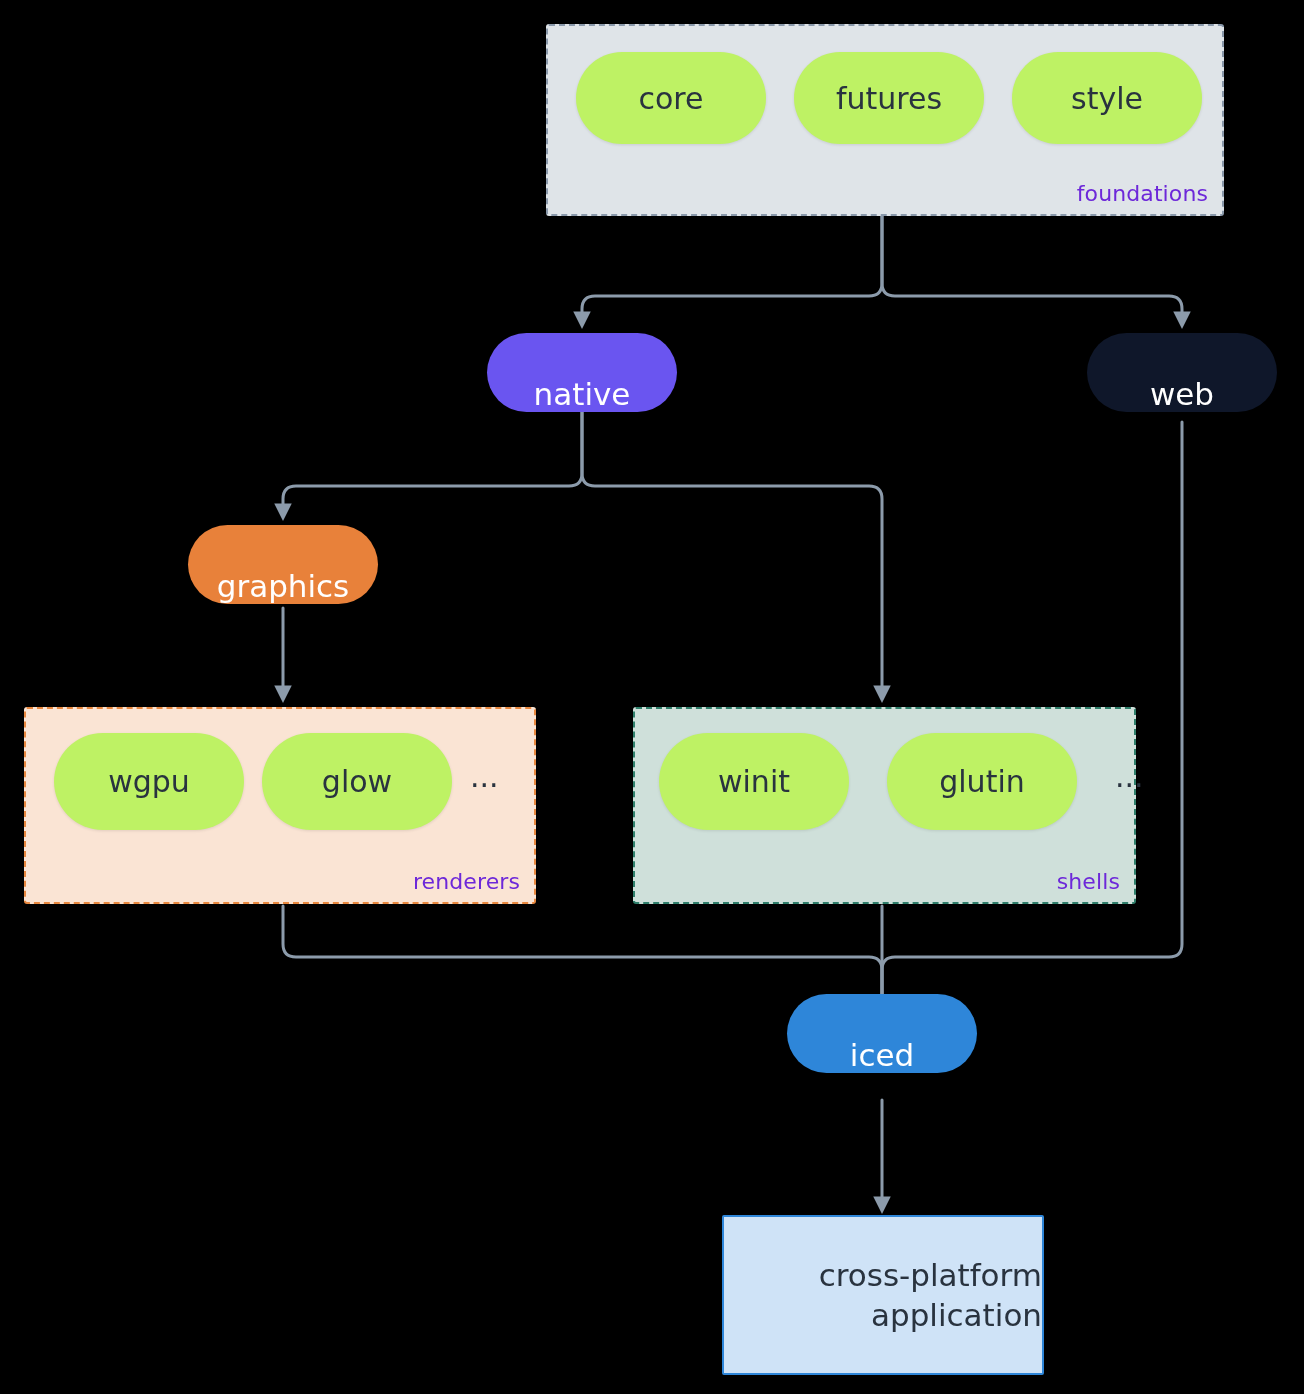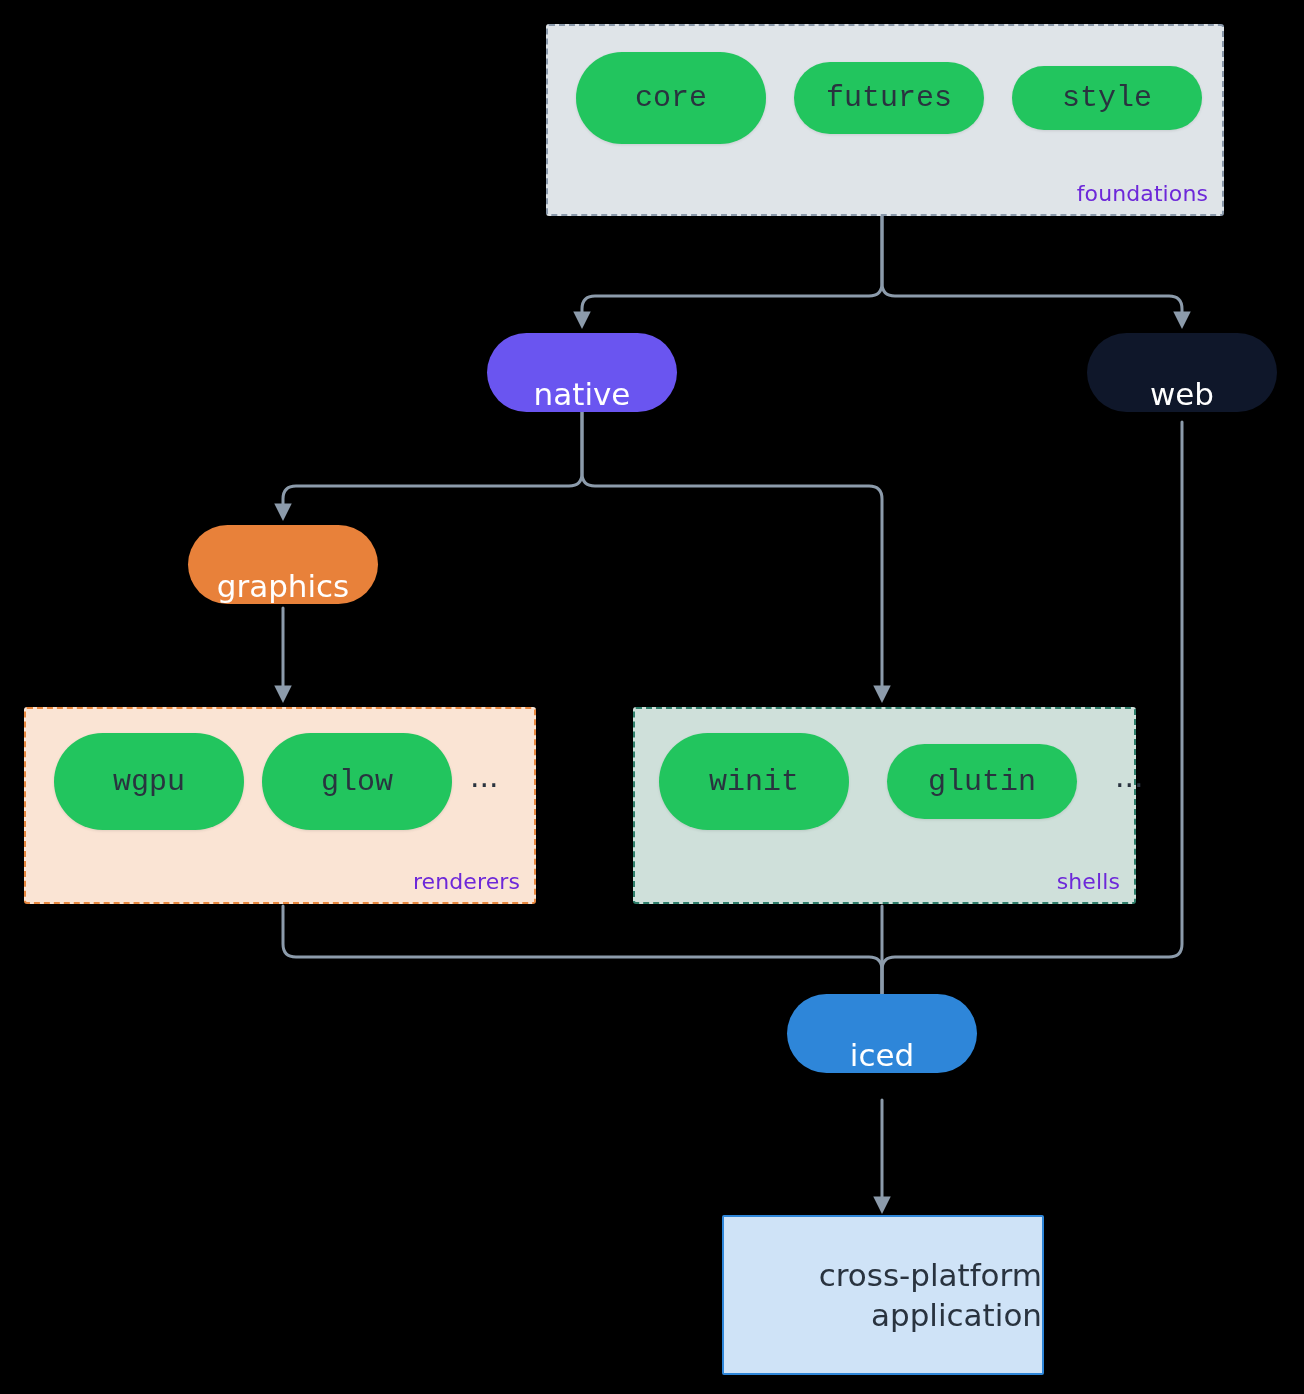--- a/index.html
+++ b/index.html
@@ -42,30 +42,29 @@
   }
   .group-items {
     position: absolute;
     left: 0;
     top: 0;
     display: flex;
     align-items: center;
   }
   
   .chip {
-    background: #22c55e;
+    background: #bef264;
     color: #29333f;
     border-radius: 999px;
     display: flex;
     align-items: center;
     justify-content: center;
     font-size: 30px;
     box-shadow: 0 1px 3px rgba(0,0,0,0.10);
     box-sizing: border-box;
-    font-family: Liberation Mono, monospace;
   }
   .ellipsis {
     color: #29333f;
     font-size: 30px;
     line-height: 1;
     padding-bottom: 10px;
   }
   
   .node {
     position: absolute;
@@ -111,24 +110,24 @@
       <path d="M 882 1100 L 882 1207" marker-end="url(#arrow)"></path>
     </g>
   </svg>
 
   <div class="group" style="left:546px; top:24px; width:678px; height:192px;
               background:#dfe4e8; border:2px dashed #8a99ab; border-radius:3px;">
     <div class="group-items" style="left:28px; top:26px; gap:28px;">
       <div class="chip" style="width:190px; height:92px;">
         <span>core</span>
       </div>
-      <div class="chip" style="width:190px; height:72px;">
+      <div class="chip" style="width:190px; height:92px;">
         <span>futures</span>
       </div>
-      <div class="chip" style="width:190px; height:64px;">
+      <div class="chip" style="width:190px; height:92px;">
         <span>style</span>
       </div>
     </div>
     <div class="group-label">foundations</div>
   </div>
 
   <div class="node" style="left:487px; top:333px; width:190px; height:79px; background:#6a55f0;">
     <span>native</span>
   </div>
 
@@ -153,21 +152,21 @@
     </div>
     <div class="group-label">renderers</div>
   </div>
 
   <div class="group" style="left:633px; top:707px; width:503px; height:197px;
               background:#cfe0da; border:2px dashed #2f7f6b; border-radius:3px;">
     <div class="group-items" style="left:24px; top:24px; gap:38px;">
       <div class="chip" style="width:190px; height:97px;">
         <span>winit</span>
       </div>
-      <div class="chip" style="width:190px; height:75px;text-align:center;">
+      <div class="chip" style="width:190px; height:97px;text-align:center;">
         <span>glutin</span>
       </div>
       <div class="ellipsis">...</div>
     </div>
     <div class="group-label">shells</div>
   </div>
 
   <div class="node" style="left:787px; top:994px; width:190px; height:79px; background:#2e86d9;">
     <span>iced</span>
   </div>

